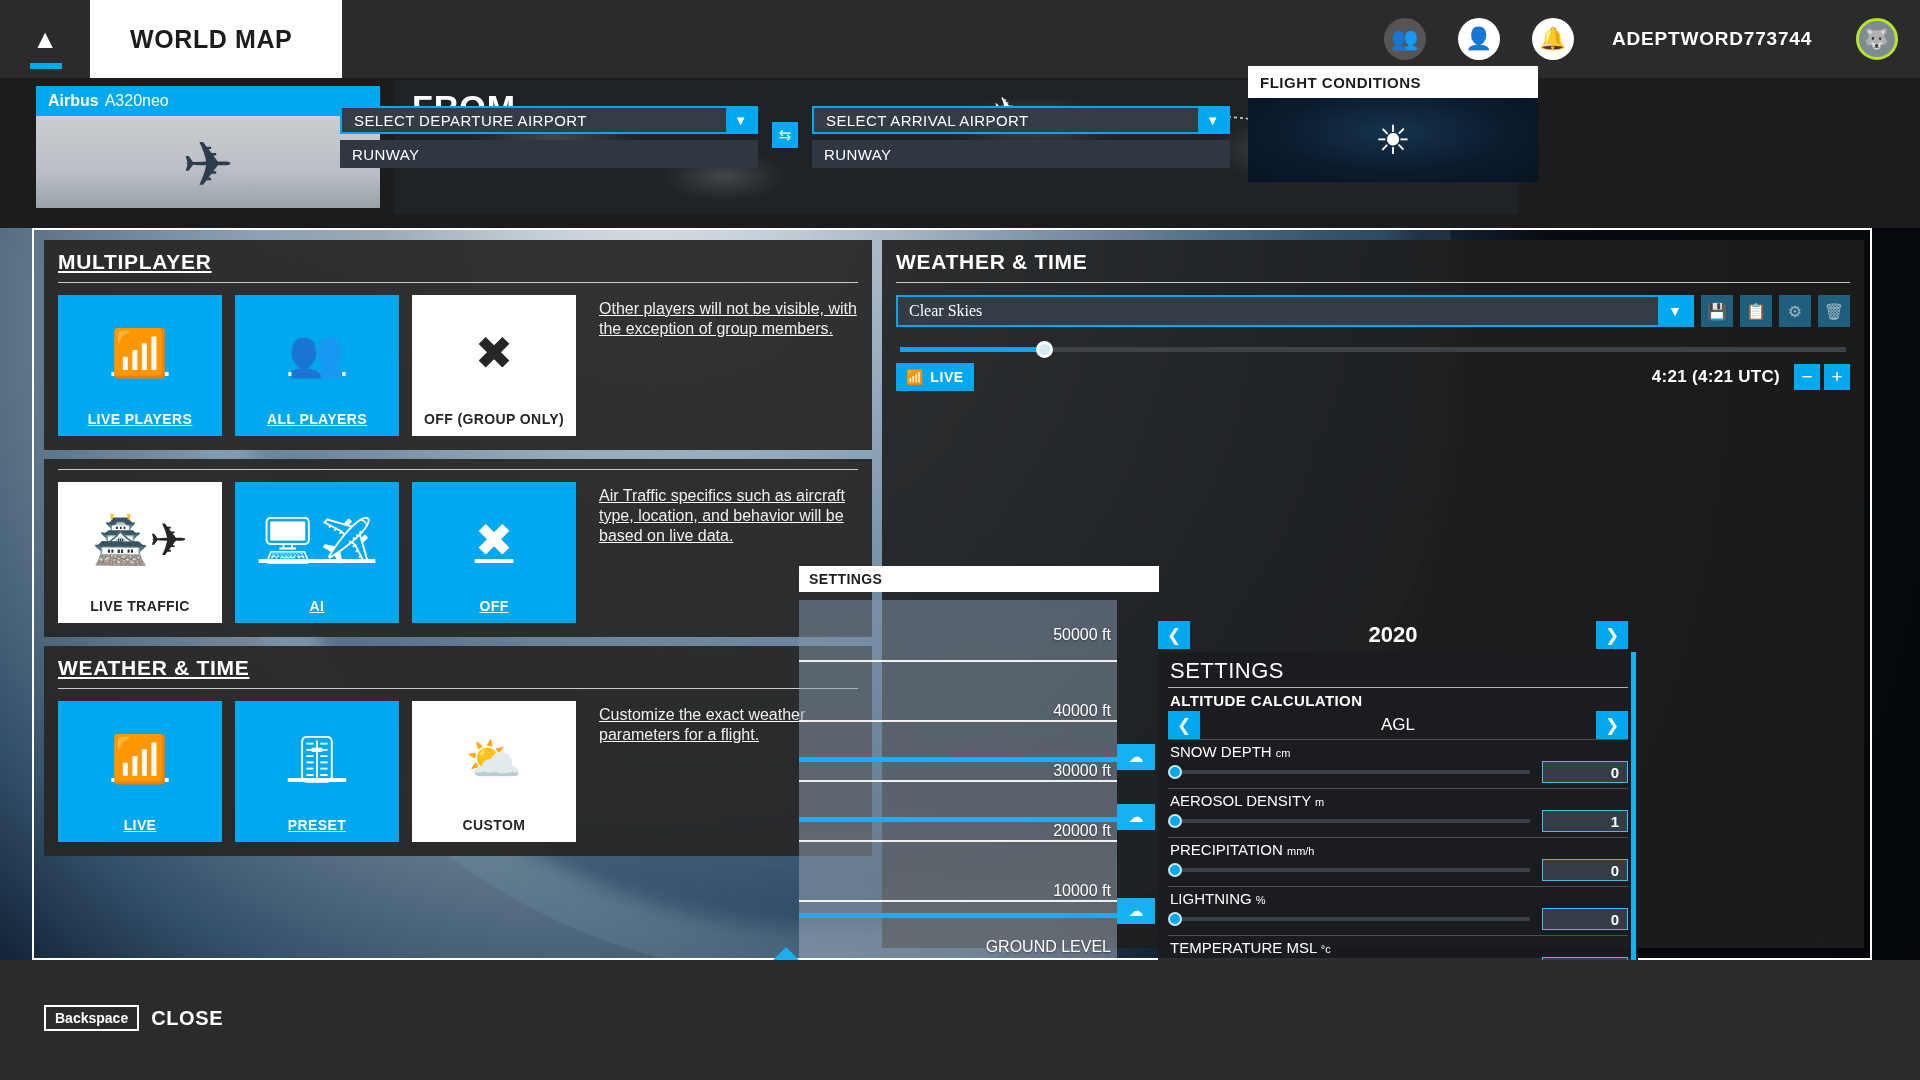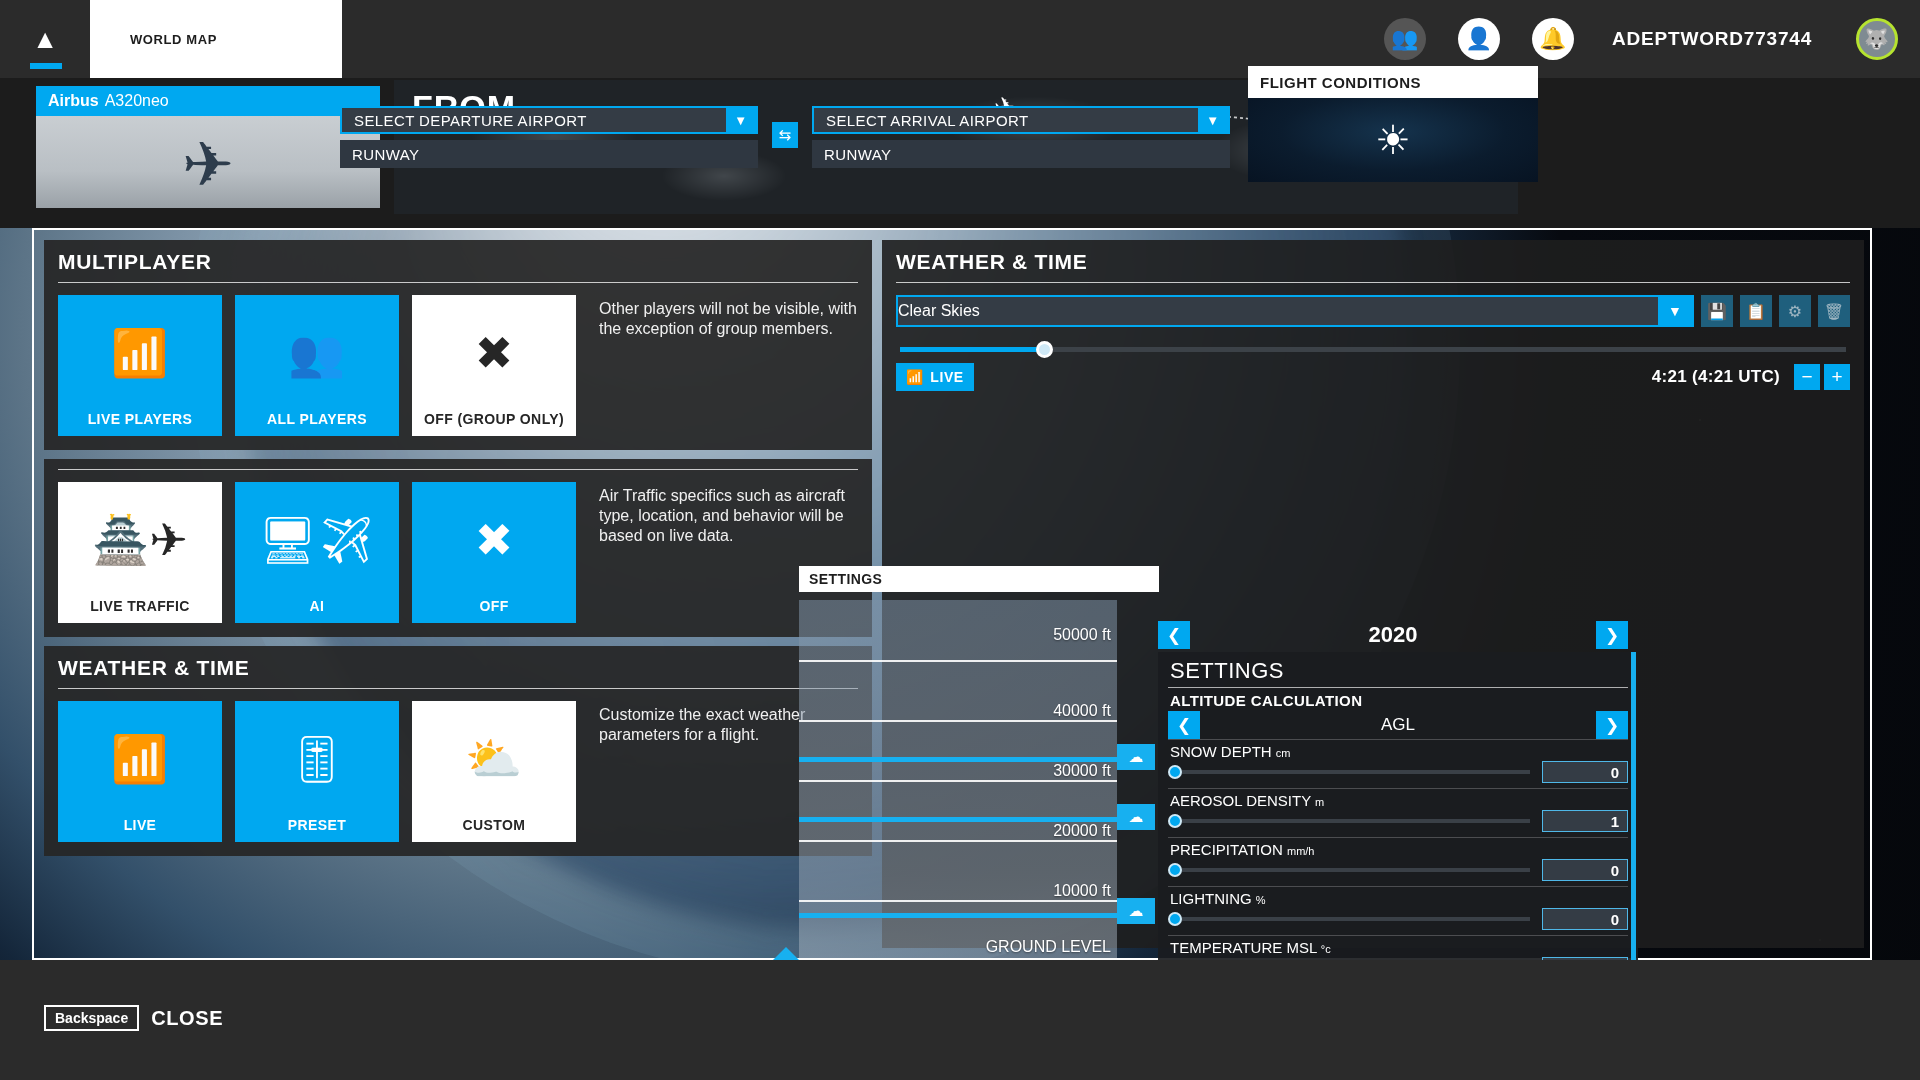--- a/index.html
+++ b/index.html
@@ -60,21 +60,21 @@
     width:90px; display:flex; align-items:center; justify-content:center;
     position:relative;
   }
   .home-tab .home-glyph{ font-size:26px; line-height:1; color:#fff; }
   .home-underline{
     position:absolute; bottom:9px; left:30px; width:32px; height:6px; background:#00a8f0;
   }
   .page-tab{
     width:252px; background:#fff; color:#1d1d1d;
     display:flex; align-items:center; padding-left:40px;
-    font-weight:bold; font-size:13px; letter-spacing:.6px;
+    font-weight:bold; font-size:25px; letter-spacing:.6px;
   }
   .topbar-spacer{ flex:1; }
   .topbar-icons{ display:flex; align-items:center; gap:32px; padding-right:22px; }
   .circ-icon{
     width:42px; height:42px; border-radius:50%;
     display:flex; align-items:center; justify-content:center;
     font-size:22px;
   }
   .circ-icon.solid{ background:#fff; color:#2b2b2b; }
   .circ-icon.dim{ background:#555; color:#2b2b2b; }
@@ -168,21 +168,21 @@
 
   
   #content{
     position:absolute; left:32px; top:228px; width:1840px; height:732px;
     border:2px solid #fff;
     background:rgba(0,0,0,0.0);
   }
 
   
   #left-col{
-    position:absolute; left:10px; top:10px; width:828px; height:708px;
+    position:absolute; left:10px; top:10px; width:828px; height:708px;text-decoration:underline;
   }
   .sec{
     background:rgba(38,38,38,.93);
     margin-bottom:9px; padding:10px 14px 14px 14px;
   }
   .sec-title{
     font-size:21px; font-weight:bold; letter-spacing:.7px;
     padding-bottom:8px;
   }
   .sec-rule{ height:1px; background:rgba(255,255,255,.75); margin-bottom:12px; }
@@ -208,21 +208,21 @@
     padding:10px 14px;
   }
   #wt-head{ font-size:21px; font-weight:bold; letter-spacing:.7px; padding-bottom:8px; }
   #wt-rule{ height:1px; background:rgba(255,255,255,.75); margin-bottom:12px; }
 
   #preset-row{ display:flex; align-items:center; height:32px; }
   #preset-select{
     flex:1; height:32px; background:#343c45; border:2px solid #00a8f0;
     display:flex; align-items:center; font-size:16px;
   }
-  #preset-select .txt{ padding-left:0; flex:1; }
+  #preset-select .txt{ padding-left:11px; flex:1;font-family:Liberation Serif, serif; }
   #preset-select .caret{
     width:34px; height:100%; background:#00a8f0;
     display:flex; align-items:center; justify-content:center; font-size:14px;
   }
   .sq-btn{
     width:32px; height:32px; margin-left:7px; background:#1f5f7d;
     display:flex; align-items:center; justify-content:center;
     font-size:16px; color:#9fb6c2;
   }
 

